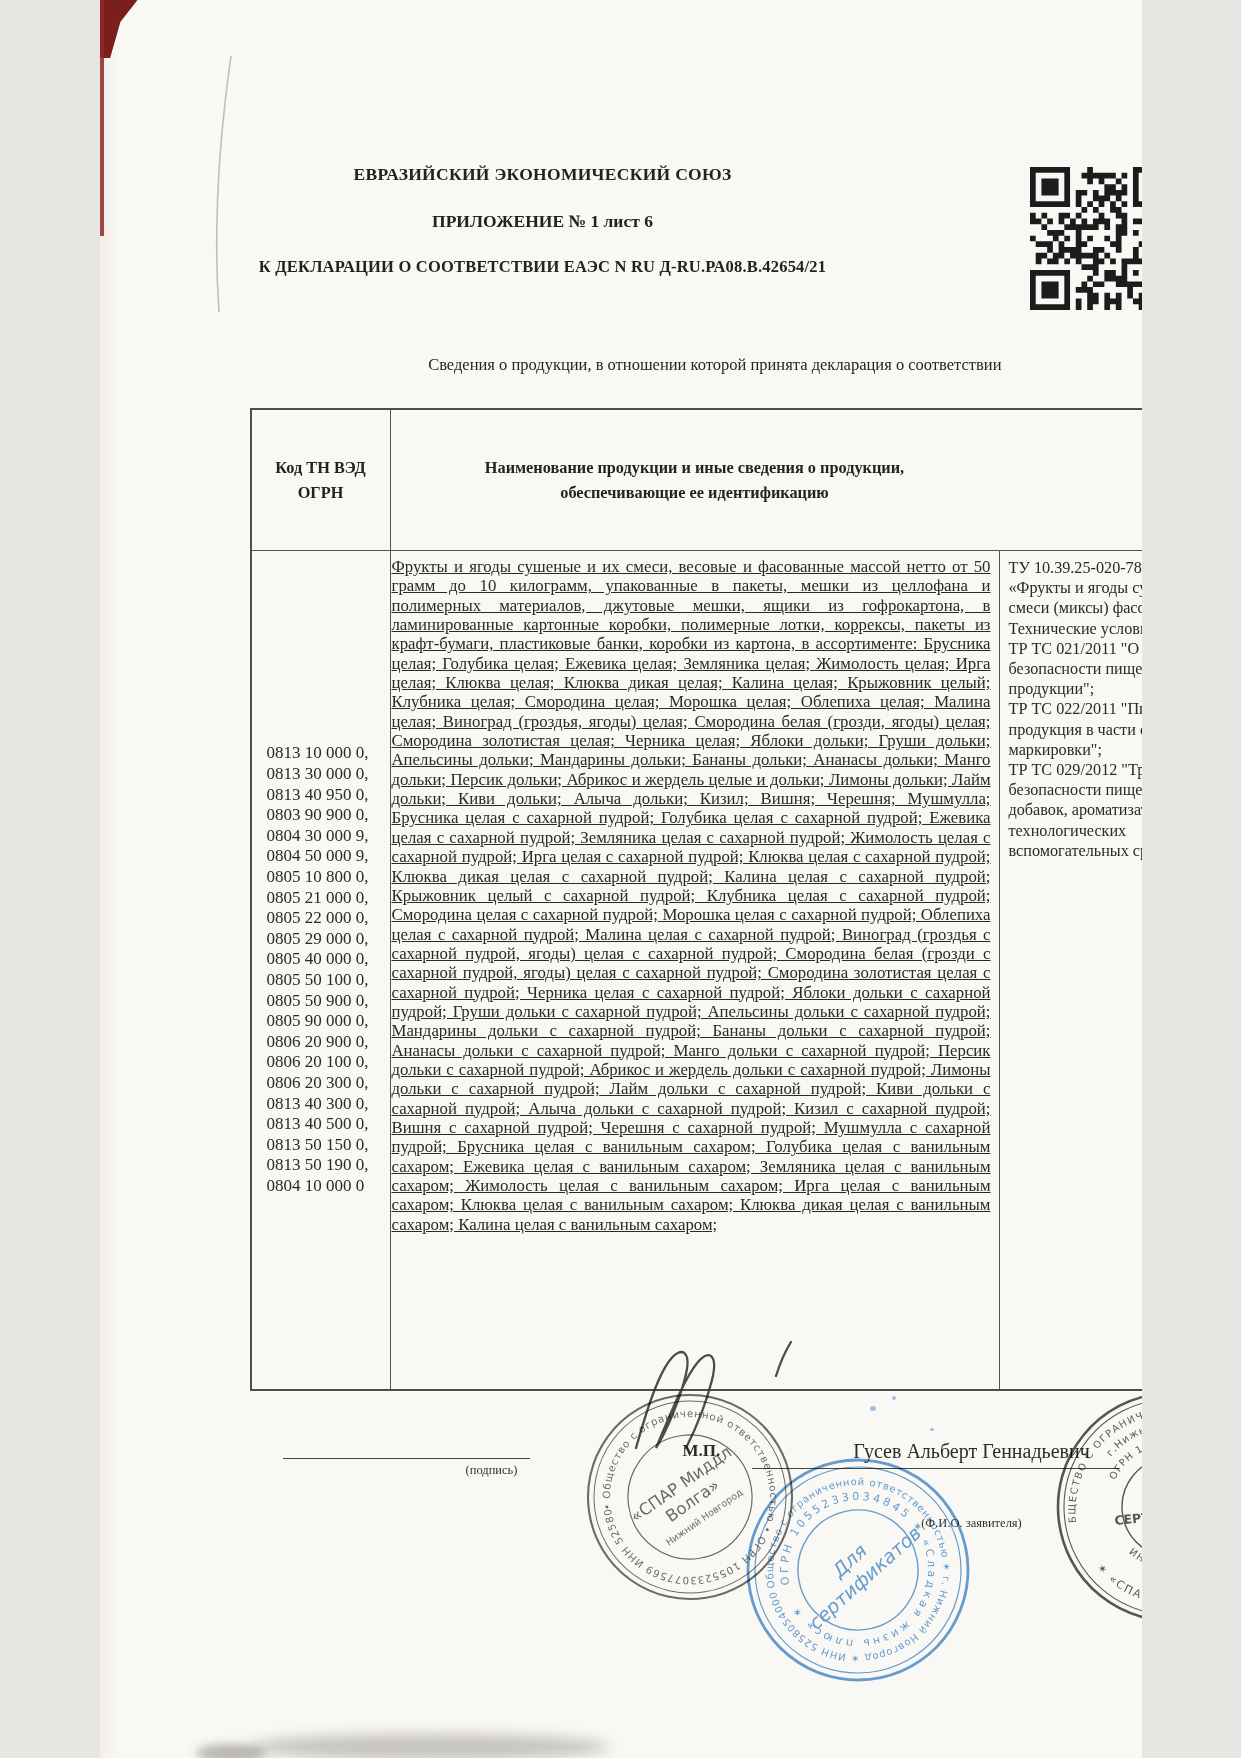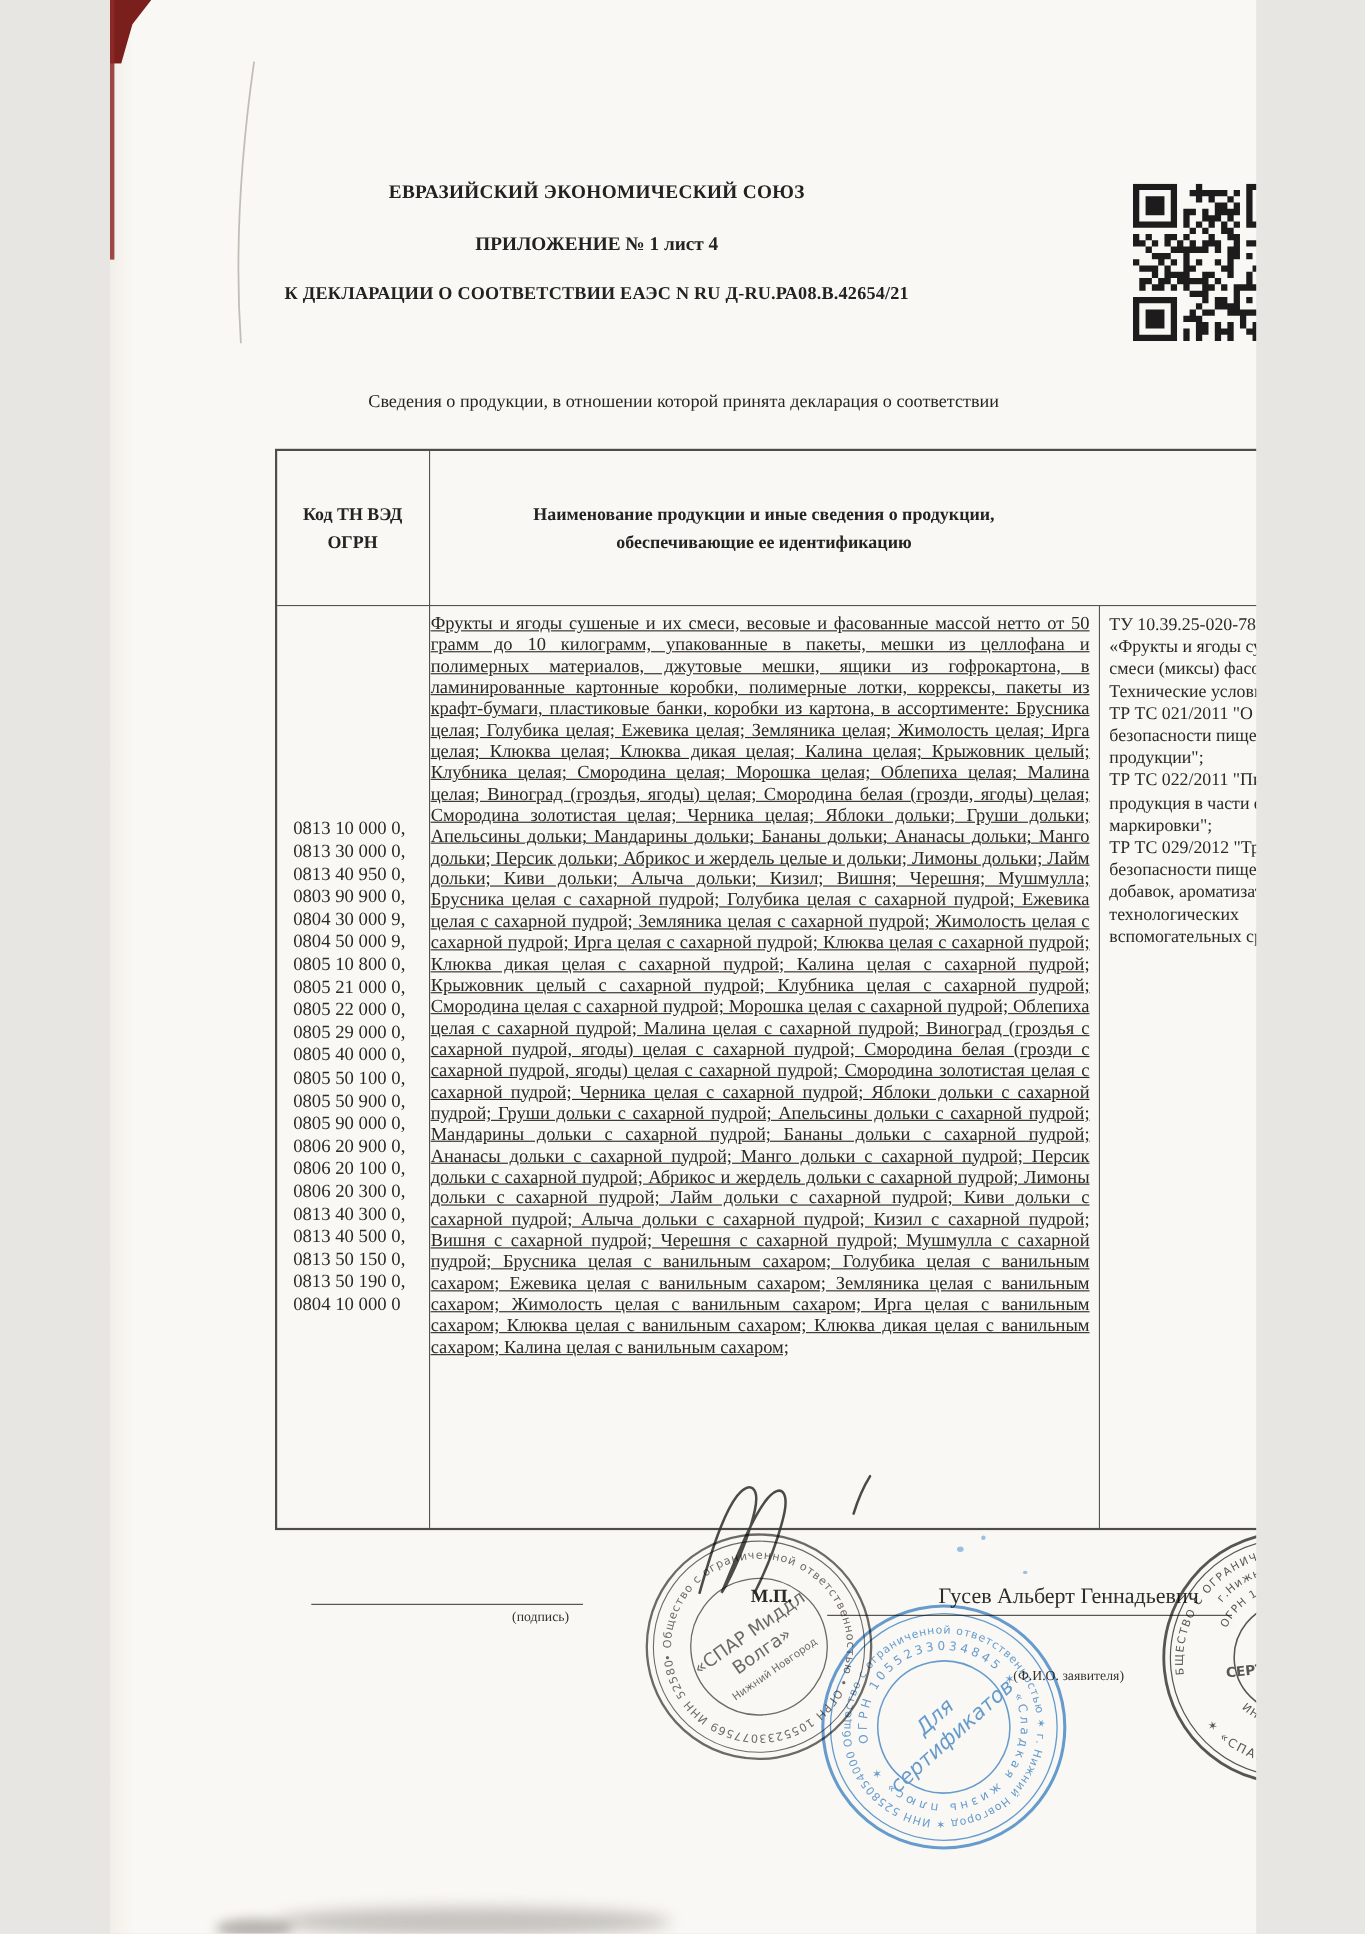--- a/index.html
+++ b/index.html
@@ -7,21 +7,21 @@
     position:relative;width:1042px;height:1758px;margin:0 auto;overflow:hidden;
     background:linear-gradient(90deg,#f2efe9 0px,#faf8f4 22px,#faf8f4 1210px,#f4f1ec 1241px);
     font-family:"Liberation Serif","DejaVu Serif",serif;color:#2c2a27;
   }
   .abs{position:absolute;}
   
   .hdr{left:143px;width:600px;text-align:center;font-weight:bold;color:#232220;}
   .h1{top:164px;font-size:17.5px;letter-spacing:.3px;}
   .h2{top:211px;font-size:17.5px;}
   .h3{top:257px;font-size:16.5px;letter-spacing:.2px;}
-  .subtitle{top:355px;left:142px;width:760px;text-align:center;font-size:16.5px;color:#27251f;}
+  .subtitle{top:355px;left:142px;width:760px;text-align:right;font-size:16.5px;color:#27251f;}
   
   .qr{top:167px;left:930px;width:143px;height:143px;}
   .qr svg{width:100%;height:100%;}
   
   .tbl{top:408px;left:150px;width:983px;height:979px;border:2px solid #4f4d48;}
   .cell{position:absolute;box-sizing:border-box;}
   .c1{left:0;width:138px;}
   .c2{left:138px;width:609px;border-left:1.3px solid #55534e;}
   .c3{left:747px;width:236px;border-left:1.3px solid #55534e;}
   .th{top:0;height:140px;display:flex;align-items:center;justify-content:center;
@@ -59,21 +59,21 @@
   <svg class="abs" style="top:0;left:0;width:1241px;height:1758px;pointer-events:none">
     <path d="M131,56 C119,140 113,225 119,312" fill="none" stroke="#aaa49b" stroke-width="1.6" opacity=".7"></path>
   </svg>
   <div class="abs smudge"></div>
   <div class="abs smudge2"></div>
   <div class="abs inkdot" style="top:1406px;left:770px;width:6px;height:5px"></div>
   <div class="abs inkdot" style="top:1396px;left:792px;width:4px;height:4px"></div>
   <div class="abs inkdot" style="top:1428px;left:830px;width:4px;height:3px"></div>
 
   <div class="abs hdr h1">ЕВРАЗИЙСКИЙ ЭКОНОМИЧЕСКИЙ СОЮЗ</div>
-  <div class="abs hdr h2">ПРИЛОЖЕНИЕ № 1 лист 4</div>
+  <div class="abs hdr h2">ПРИЛОЖЕНИЕ № 1 лист 6</div>
   <div class="abs hdr h3">К ДЕКЛАРАЦИИ О СООТВЕТСТВИИ ЕАЭС N RU Д-RU.РА08.В.42654/21</div>
 
   <div class="abs qr">
     <svg id="qrsvg" viewBox="0 0 142.5 142.5" aria-hidden="true">
         <path d="M0.0 0.0h5.7v5.7h-5.7zM5.7 0.0h5.7v5.7h-5.7zM11.4 0.0h5.7v5.7h-5.7zM17.1 0.0h5.7v5.7h-5.7zM22.8 0.0h5.7v5.7h-5.7zM28.5 0.0h5.7v5.7h-5.7zM34.2 0.0h5.7v5.7h-5.7zM57.0 0.0h5.7v5.7h-5.7zM102.6 0.0h5.7v5.7h-5.7zM108.3 0.0h5.7v5.7h-5.7zM114.0 0.0h5.7v5.7h-5.7zM119.7 0.0h5.7v5.7h-5.7zM125.4 0.0h5.7v5.7h-5.7zM131.1 0.0h5.7v5.7h-5.7zM136.8 0.0h5.7v5.7h-5.7zM0.0 5.7h5.7v5.7h-5.7zM34.2 5.7h5.7v5.7h-5.7zM51.3 5.7h5.7v5.7h-5.7zM57.0 5.7h5.7v5.7h-5.7zM62.7 5.7h5.7v5.7h-5.7zM68.4 5.7h5.7v5.7h-5.7zM74.1 5.7h5.7v5.7h-5.7zM79.8 5.7h5.7v5.7h-5.7zM91.2 5.7h5.7v5.7h-5.7zM102.6 5.7h5.7v5.7h-5.7zM136.8 5.7h5.7v5.7h-5.7zM0.0 11.4h5.7v5.7h-5.7zM11.4 11.4h5.7v5.7h-5.7zM17.1 11.4h5.7v5.7h-5.7zM22.8 11.4h5.7v5.7h-5.7zM34.2 11.4h5.7v5.7h-5.7zM57.0 11.4h5.7v5.7h-5.7zM68.4 11.4h5.7v5.7h-5.7zM85.5 11.4h5.7v5.7h-5.7zM102.6 11.4h5.7v5.7h-5.7zM114.0 11.4h5.7v5.7h-5.7zM119.7 11.4h5.7v5.7h-5.7zM125.4 11.4h5.7v5.7h-5.7zM136.8 11.4h5.7v5.7h-5.7zM0.0 17.1h5.7v5.7h-5.7zM11.4 17.1h5.7v5.7h-5.7zM17.1 17.1h5.7v5.7h-5.7zM22.8 17.1h5.7v5.7h-5.7zM34.2 17.1h5.7v5.7h-5.7zM74.1 17.1h5.7v5.7h-5.7zM79.8 17.1h5.7v5.7h-5.7zM91.2 17.1h5.7v5.7h-5.7zM102.6 17.1h5.7v5.7h-5.7zM114.0 17.1h5.7v5.7h-5.7zM119.7 17.1h5.7v5.7h-5.7zM125.4 17.1h5.7v5.7h-5.7zM136.8 17.1h5.7v5.7h-5.7zM0.0 22.8h5.7v5.7h-5.7zM11.4 22.8h5.7v5.7h-5.7zM17.1 22.8h5.7v5.7h-5.7zM22.8 22.8h5.7v5.7h-5.7zM34.2 22.8h5.7v5.7h-5.7zM45.6 22.8h5.7v5.7h-5.7zM51.3 22.8h5.7v5.7h-5.7zM62.7 22.8h5.7v5.7h-5.7zM74.1 22.8h5.7v5.7h-5.7zM79.8 22.8h5.7v5.7h-5.7zM85.5 22.8h5.7v5.7h-5.7zM91.2 22.8h5.7v5.7h-5.7zM102.6 22.8h5.7v5.7h-5.7zM114.0 22.8h5.7v5.7h-5.7zM119.7 22.8h5.7v5.7h-5.7zM125.4 22.8h5.7v5.7h-5.7zM136.8 22.8h5.7v5.7h-5.7zM0.0 28.5h5.7v5.7h-5.7zM34.2 28.5h5.7v5.7h-5.7zM45.6 28.5h5.7v5.7h-5.7zM62.7 28.5h5.7v5.7h-5.7zM68.4 28.5h5.7v5.7h-5.7zM74.1 28.5h5.7v5.7h-5.7zM85.5 28.5h5.7v5.7h-5.7zM102.6 28.5h5.7v5.7h-5.7zM136.8 28.5h5.7v5.7h-5.7zM0.0 34.2h5.7v5.7h-5.7zM5.7 34.2h5.7v5.7h-5.7zM11.4 34.2h5.7v5.7h-5.7zM17.1 34.2h5.7v5.7h-5.7zM22.8 34.2h5.7v5.7h-5.7zM28.5 34.2h5.7v5.7h-5.7zM34.2 34.2h5.7v5.7h-5.7zM45.6 34.2h5.7v5.7h-5.7zM57.0 34.2h5.7v5.7h-5.7zM68.4 34.2h5.7v5.7h-5.7zM79.8 34.2h5.7v5.7h-5.7zM91.2 34.2h5.7v5.7h-5.7zM102.6 34.2h5.7v5.7h-5.7zM108.3 34.2h5.7v5.7h-5.7zM114.0 34.2h5.7v5.7h-5.7zM119.7 34.2h5.7v5.7h-5.7zM125.4 34.2h5.7v5.7h-5.7zM131.1 34.2h5.7v5.7h-5.7zM136.8 34.2h5.7v5.7h-5.7zM51.3 39.9h5.7v5.7h-5.7zM62.7 39.9h5.7v5.7h-5.7zM79.8 39.9h5.7v5.7h-5.7zM85.5 39.9h5.7v5.7h-5.7zM0.0 45.6h5.7v5.7h-5.7zM11.4 45.6h5.7v5.7h-5.7zM28.5 45.6h5.7v5.7h-5.7zM34.2 45.6h5.7v5.7h-5.7zM45.6 45.6h5.7v5.7h-5.7zM68.4 45.6h5.7v5.7h-5.7zM85.5 45.6h5.7v5.7h-5.7zM91.2 45.6h5.7v5.7h-5.7zM114.0 45.6h5.7v5.7h-5.7zM136.8 45.6h5.7v5.7h-5.7zM0.0 51.3h5.7v5.7h-5.7zM5.7 51.3h5.7v5.7h-5.7zM17.1 51.3h5.7v5.7h-5.7zM28.5 51.3h5.7v5.7h-5.7zM39.9 51.3h5.7v5.7h-5.7zM51.3 51.3h5.7v5.7h-5.7zM62.7 51.3h5.7v5.7h-5.7zM68.4 51.3h5.7v5.7h-5.7zM74.1 51.3h5.7v5.7h-5.7zM91.2 51.3h5.7v5.7h-5.7zM102.6 51.3h5.7v5.7h-5.7zM108.3 51.3h5.7v5.7h-5.7zM119.7 51.3h5.7v5.7h-5.7zM131.1 51.3h5.7v5.7h-5.7zM136.8 51.3h5.7v5.7h-5.7zM11.4 57.0h5.7v5.7h-5.7zM34.2 57.0h5.7v5.7h-5.7zM39.9 57.0h5.7v5.7h-5.7zM45.6 57.0h5.7v5.7h-5.7zM51.3 57.0h5.7v5.7h-5.7zM57.0 57.0h5.7v5.7h-5.7zM62.7 57.0h5.7v5.7h-5.7zM74.1 57.0h5.7v5.7h-5.7zM85.5 57.0h5.7v5.7h-5.7zM91.2 57.0h5.7v5.7h-5.7zM131.1 57.0h5.7v5.7h-5.7zM136.8 57.0h5.7v5.7h-5.7zM17.1 62.7h5.7v5.7h-5.7zM22.8 62.7h5.7v5.7h-5.7zM28.5 62.7h5.7v5.7h-5.7zM45.6 62.7h5.7v5.7h-5.7zM85.5 62.7h5.7v5.7h-5.7zM91.2 62.7h5.7v5.7h-5.7zM102.6 62.7h5.7v5.7h-5.7zM0.0 68.4h5.7v5.7h-5.7zM22.8 68.4h5.7v5.7h-5.7zM34.2 68.4h5.7v5.7h-5.7zM45.6 68.4h5.7v5.7h-5.7zM57.0 68.4h5.7v5.7h-5.7zM74.1 68.4h5.7v5.7h-5.7zM85.5 68.4h5.7v5.7h-5.7zM119.7 68.4h5.7v5.7h-5.7zM131.1 68.4h5.7v5.7h-5.7zM136.8 68.4h5.7v5.7h-5.7zM5.7 74.1h5.7v5.7h-5.7zM11.4 74.1h5.7v5.7h-5.7zM17.1 74.1h5.7v5.7h-5.7zM28.5 74.1h5.7v5.7h-5.7zM45.6 74.1h5.7v5.7h-5.7zM51.3 74.1h5.7v5.7h-5.7zM79.8 74.1h5.7v5.7h-5.7zM85.5 74.1h5.7v5.7h-5.7zM108.3 74.1h5.7v5.7h-5.7zM114.0 74.1h5.7v5.7h-5.7zM119.7 74.1h5.7v5.7h-5.7zM131.1 74.1h5.7v5.7h-5.7zM17.1 79.8h5.7v5.7h-5.7zM28.5 79.8h5.7v5.7h-5.7zM34.2 79.8h5.7v5.7h-5.7zM39.9 79.8h5.7v5.7h-5.7zM45.6 79.8h5.7v5.7h-5.7zM62.7 79.8h5.7v5.7h-5.7zM68.4 79.8h5.7v5.7h-5.7zM85.5 79.8h5.7v5.7h-5.7zM102.6 79.8h5.7v5.7h-5.7zM114.0 79.8h5.7v5.7h-5.7zM131.1 79.8h5.7v5.7h-5.7zM5.7 85.5h5.7v5.7h-5.7zM11.4 85.5h5.7v5.7h-5.7zM22.8 85.5h5.7v5.7h-5.7zM28.5 85.5h5.7v5.7h-5.7zM39.9 85.5h5.7v5.7h-5.7zM45.6 85.5h5.7v5.7h-5.7zM51.3 85.5h5.7v5.7h-5.7zM57.0 85.5h5.7v5.7h-5.7zM62.7 85.5h5.7v5.7h-5.7zM74.1 85.5h5.7v5.7h-5.7zM102.6 85.5h5.7v5.7h-5.7zM119.7 85.5h5.7v5.7h-5.7zM125.4 85.5h5.7v5.7h-5.7zM136.8 85.5h5.7v5.7h-5.7zM5.7 91.2h5.7v5.7h-5.7zM17.1 91.2h5.7v5.7h-5.7zM22.8 91.2h5.7v5.7h-5.7zM34.2 91.2h5.7v5.7h-5.7zM45.6 91.2h5.7v5.7h-5.7zM62.7 91.2h5.7v5.7h-5.7zM68.4 91.2h5.7v5.7h-5.7zM79.8 91.2h5.7v5.7h-5.7zM91.2 91.2h5.7v5.7h-5.7zM96.9 91.2h5.7v5.7h-5.7zM102.6 91.2h5.7v5.7h-5.7zM108.3 91.2h5.7v5.7h-5.7zM114.0 91.2h5.7v5.7h-5.7zM125.4 91.2h5.7v5.7h-5.7zM131.1 91.2h5.7v5.7h-5.7zM51.3 96.9h5.7v5.7h-5.7zM57.0 96.9h5.7v5.7h-5.7zM62.7 96.9h5.7v5.7h-5.7zM91.2 96.9h5.7v5.7h-5.7zM114.0 96.9h5.7v5.7h-5.7zM125.4 96.9h5.7v5.7h-5.7zM0.0 102.6h5.7v5.7h-5.7zM5.7 102.6h5.7v5.7h-5.7zM11.4 102.6h5.7v5.7h-5.7zM17.1 102.6h5.7v5.7h-5.7zM22.8 102.6h5.7v5.7h-5.7zM28.5 102.6h5.7v5.7h-5.7zM34.2 102.6h5.7v5.7h-5.7zM62.7 102.6h5.7v5.7h-5.7zM74.1 102.6h5.7v5.7h-5.7zM79.8 102.6h5.7v5.7h-5.7zM91.2 102.6h5.7v5.7h-5.7zM102.6 102.6h5.7v5.7h-5.7zM114.0 102.6h5.7v5.7h-5.7zM125.4 102.6h5.7v5.7h-5.7zM136.8 102.6h5.7v5.7h-5.7zM0.0 108.3h5.7v5.7h-5.7zM34.2 108.3h5.7v5.7h-5.7zM57.0 108.3h5.7v5.7h-5.7zM74.1 108.3h5.7v5.7h-5.7zM79.8 108.3h5.7v5.7h-5.7zM85.5 108.3h5.7v5.7h-5.7zM91.2 108.3h5.7v5.7h-5.7zM114.0 108.3h5.7v5.7h-5.7zM119.7 108.3h5.7v5.7h-5.7zM125.4 108.3h5.7v5.7h-5.7zM131.1 108.3h5.7v5.7h-5.7zM136.8 108.3h5.7v5.7h-5.7zM0.0 114.0h5.7v5.7h-5.7zM11.4 114.0h5.7v5.7h-5.7zM17.1 114.0h5.7v5.7h-5.7zM22.8 114.0h5.7v5.7h-5.7zM34.2 114.0h5.7v5.7h-5.7zM51.3 114.0h5.7v5.7h-5.7zM62.7 114.0h5.7v5.7h-5.7zM68.4 114.0h5.7v5.7h-5.7zM85.5 114.0h5.7v5.7h-5.7zM91.2 114.0h5.7v5.7h-5.7zM96.9 114.0h5.7v5.7h-5.7zM102.6 114.0h5.7v5.7h-5.7zM108.3 114.0h5.7v5.7h-5.7zM114.0 114.0h5.7v5.7h-5.7zM119.7 114.0h5.7v5.7h-5.7zM136.8 114.0h5.7v5.7h-5.7zM0.0 119.7h5.7v5.7h-5.7zM11.4 119.7h5.7v5.7h-5.7zM17.1 119.7h5.7v5.7h-5.7zM22.8 119.7h5.7v5.7h-5.7zM34.2 119.7h5.7v5.7h-5.7zM45.6 119.7h5.7v5.7h-5.7zM51.3 119.7h5.7v5.7h-5.7zM57.0 119.7h5.7v5.7h-5.7zM96.9 119.7h5.7v5.7h-5.7zM114.0 119.7h5.7v5.7h-5.7zM119.7 119.7h5.7v5.7h-5.7zM131.1 119.7h5.7v5.7h-5.7zM136.8 119.7h5.7v5.7h-5.7zM0.0 125.4h5.7v5.7h-5.7zM11.4 125.4h5.7v5.7h-5.7zM17.1 125.4h5.7v5.7h-5.7zM22.8 125.4h5.7v5.7h-5.7zM34.2 125.4h5.7v5.7h-5.7zM57.0 125.4h5.7v5.7h-5.7zM62.7 125.4h5.7v5.7h-5.7zM74.1 125.4h5.7v5.7h-5.7zM85.5 125.4h5.7v5.7h-5.7zM96.9 125.4h5.7v5.7h-5.7zM108.3 125.4h5.7v5.7h-5.7zM114.0 125.4h5.7v5.7h-5.7zM136.8 125.4h5.7v5.7h-5.7zM0.0 131.1h5.7v5.7h-5.7zM34.2 131.1h5.7v5.7h-5.7zM45.6 131.1h5.7v5.7h-5.7zM57.0 131.1h5.7v5.7h-5.7zM62.7 131.1h5.7v5.7h-5.7zM74.1 131.1h5.7v5.7h-5.7zM79.8 131.1h5.7v5.7h-5.7zM85.5 131.1h5.7v5.7h-5.7zM102.6 131.1h5.7v5.7h-5.7zM108.3 131.1h5.7v5.7h-5.7zM119.7 131.1h5.7v5.7h-5.7zM125.4 131.1h5.7v5.7h-5.7zM131.1 131.1h5.7v5.7h-5.7zM0.0 136.8h5.7v5.7h-5.7zM5.7 136.8h5.7v5.7h-5.7zM11.4 136.8h5.7v5.7h-5.7zM17.1 136.8h5.7v5.7h-5.7zM22.8 136.8h5.7v5.7h-5.7zM28.5 136.8h5.7v5.7h-5.7zM34.2 136.8h5.7v5.7h-5.7zM45.6 136.8h5.7v5.7h-5.7zM57.0 136.8h5.7v5.7h-5.7zM74.1 136.8h5.7v5.7h-5.7zM85.5 136.8h5.7v5.7h-5.7zM108.3 136.8h5.7v5.7h-5.7zM119.7 136.8h5.7v5.7h-5.7z" fill="#1c1c1c"></path>
       </svg>
   </div>
 
   <div class="abs subtitle">Сведения о продукции, в отношении которой принята декларация о соответствии</div>
 

